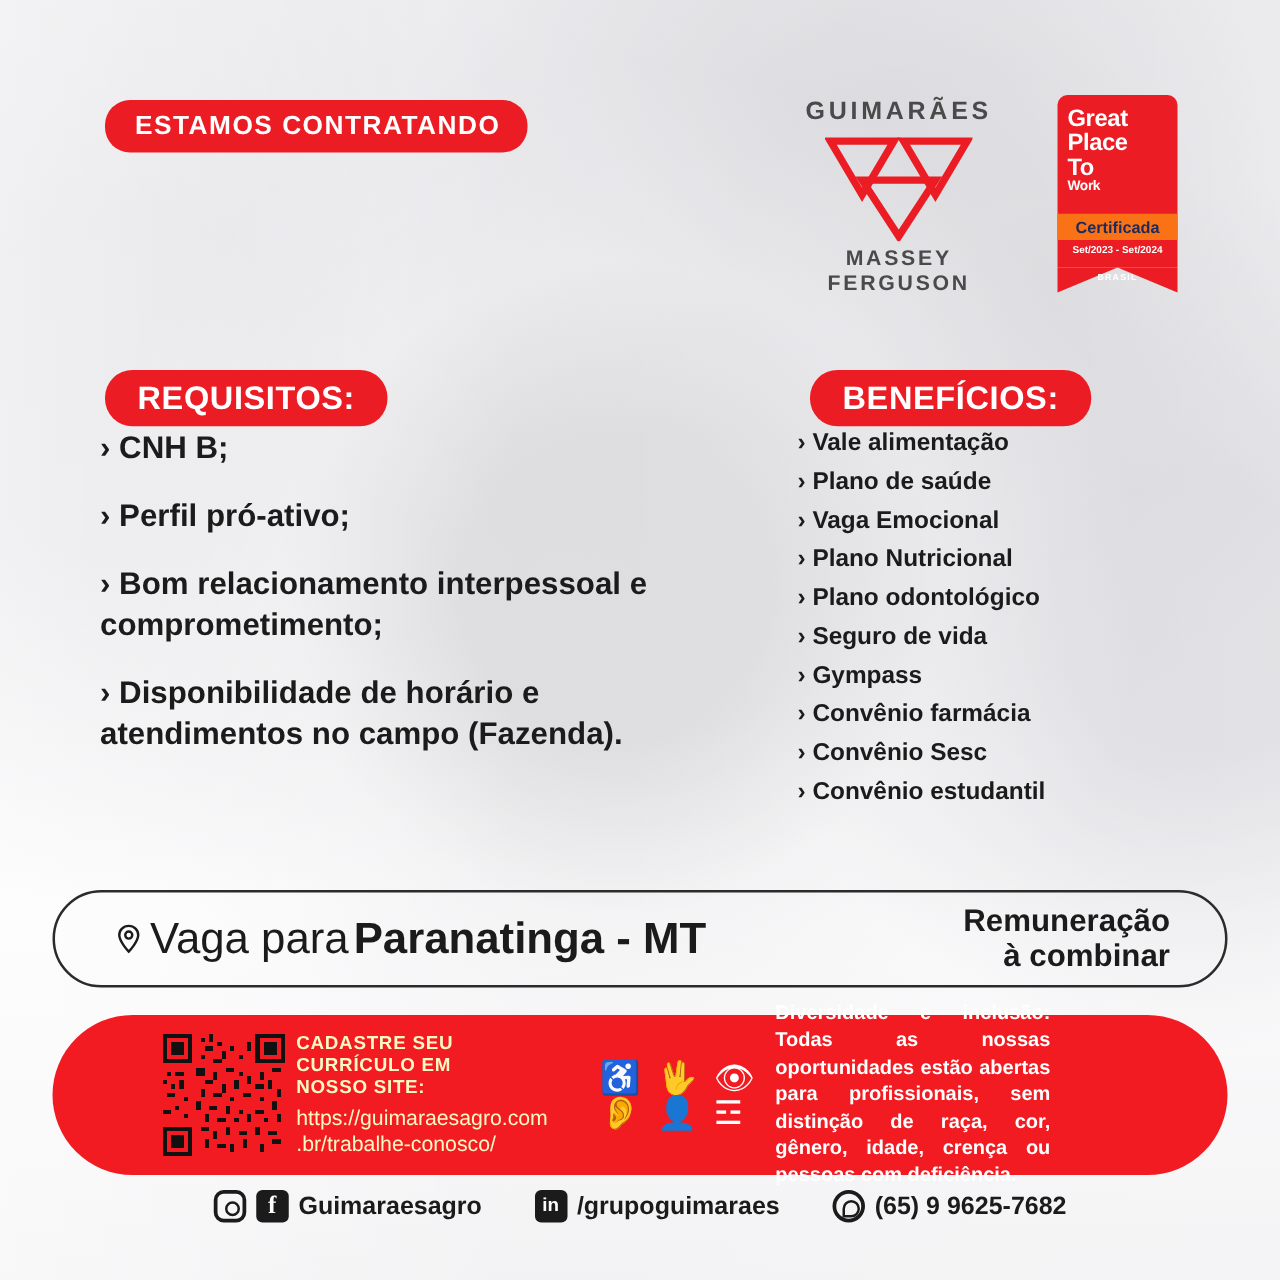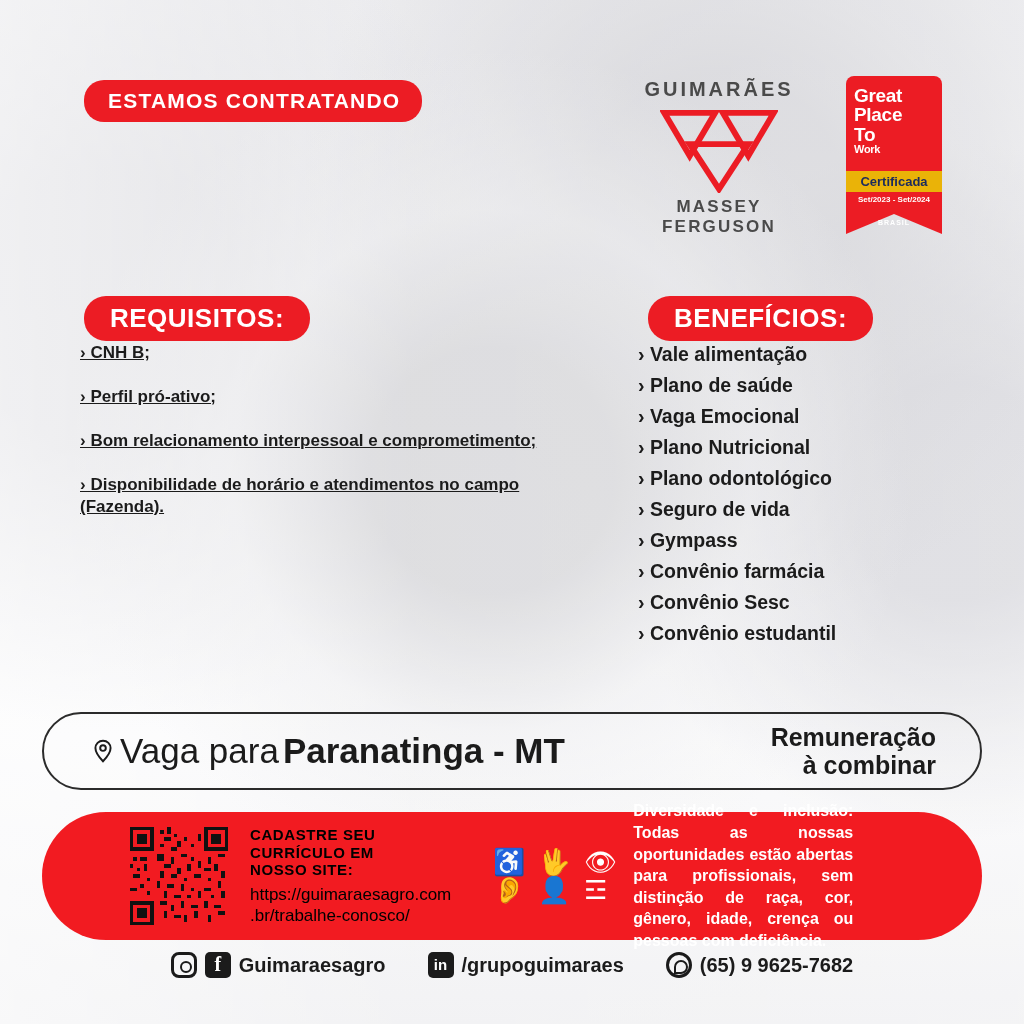--- a/index.html
+++ b/index.html
@@ -70,21 +70,21 @@
     background: #ec1c24; color: #fff;
     border-radius: 8px 8px 0 0;
     padding: 10px 8px 8px;
     text-align: left;
   }
   .gptw-body .l1, .gptw-body .l2, .gptw-body .l3 {
     font-weight: bold; font-size: 19px; line-height: 1.02; letter-spacing: -0.3px;
   }
   .gptw-body .l3 span { font-size: 11px; vertical-align: super; }
   .gptw-cert {
-    background: #eab308; color: #1b2a5e;
+    background: #f97316; color: #1b2a5e;
     margin: 7px -8px 0; padding: 3px 8px;
     font-size: 13px; font-weight: bold; text-align: center;
   }
   .gptw-dates {
     background: #ec1c24; color: #fff;
     font-size: 8px; text-align: center; padding: 3px 0 2px; font-weight: bold;
   }
   .gptw-tail {
     width: 0; height: 0; margin: 0 auto;
     border-left: 48px solid #ec1c24;
@@ -102,21 +102,21 @@
     background: #ec1c24; color: #fff;
     font-size: 26px; font-weight: bold; letter-spacing: 0.5px;
     padding: 7px 26px; border-radius: 22px;
   }
   .pill-req { left: 84px; top: 296px; }
   .pill-ben { left: 648px; top: 296px; }
 
   
   .req-list {
     position: absolute; left: 80px; top: 342px; width: 520px;
-    color: #1b1b1b; font-size: 17px; font-weight: bold; line-height: 1.3; text-decoration: underline;
+    color: #1b1b1b; font-size: 25px; font-weight: bold; line-height: 1.3;
   }
   .req-list li { list-style: none; margin-bottom: 22px; }
   .ben-list {
     position: absolute; left: 638px; top: 342px; width: 340px;
     color: #1b1b1b; font-size: 19.5px; font-weight: bold; line-height: 1.28;
   }
   .ben-list li { list-style: none; margin-bottom: 6px; }
 
   
   .locbar {
@@ -131,21 +131,21 @@
   .loc-right { text-align: right; font-size: 25px; font-weight: bold; color: #1b1b1b; line-height: 1.12; }
 
   
   .redcard {
     position: absolute; left: 42px; top: 812px;
     width: 940px; height: 128px;
     background: #f21b21; border-radius: 64px;
     display: flex; align-items: center;
   }
   .qr-wrap { position: relative; margin-left: 88px; width: 98px; height: 98px; flex: 0 0 auto; }
-  .cta { margin-left: 22px; color: #000000; }
+  .cta { margin-left: 9px; color: #fef9c3; }
   .cta-title { font-size: 15px; font-weight: bold; letter-spacing: 0.6px; line-height: 1.18; }
   .cta-url { font-size: 17px; line-height: 1.2; margin-top: 6px; }
   .a11y-icons {
     margin-left: 42px; color: #fff; width: 130px;
     display: grid; grid-template-columns: repeat(3, 1fr); gap: 2px 6px;
     font-size: 26px; line-height: 1;
   }
   .diversity {
     margin-left: 10px; color: #fff; width: 220px;
     font-size: 16px; font-weight: bold; line-height: 1.35; text-align: justify;

